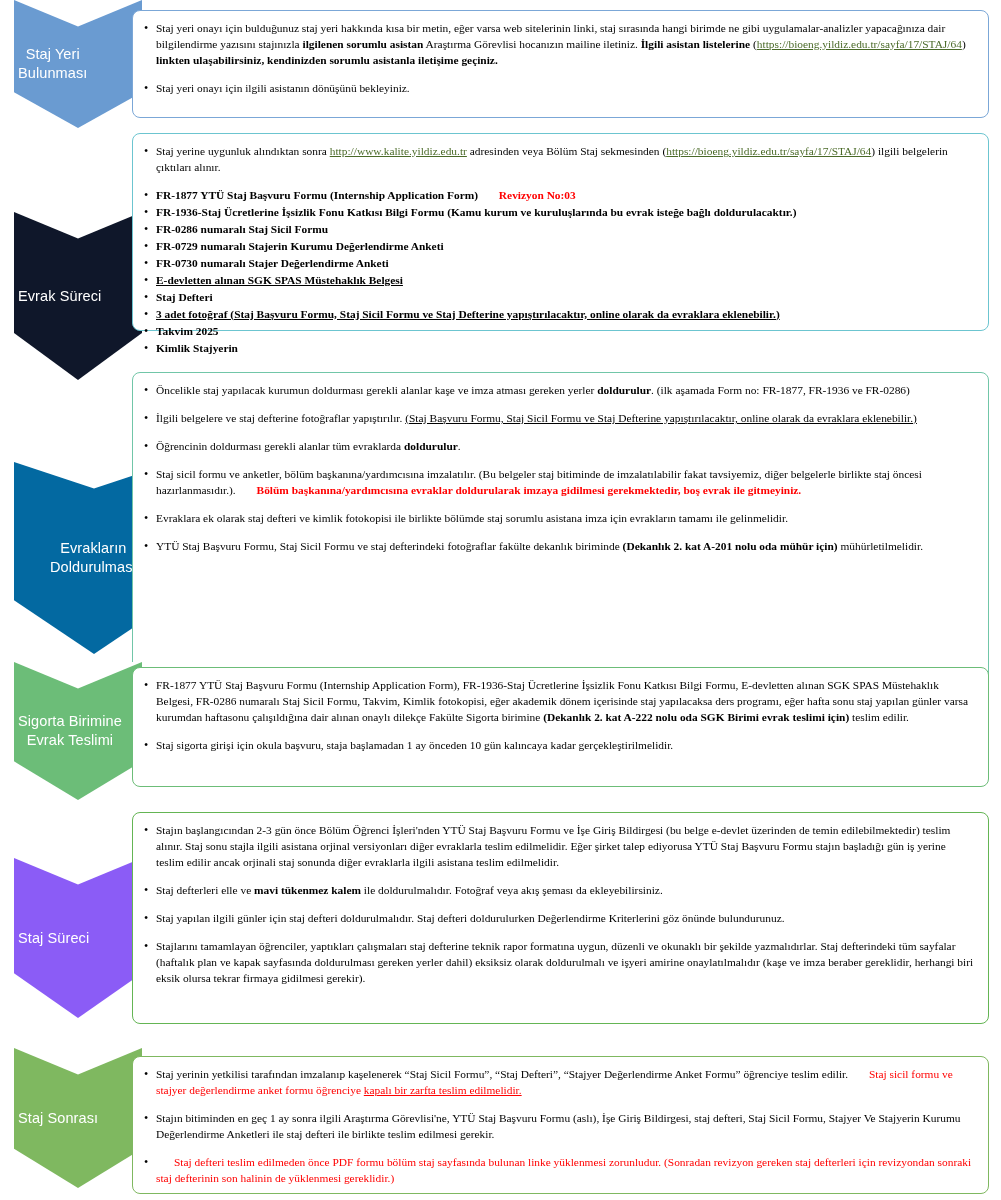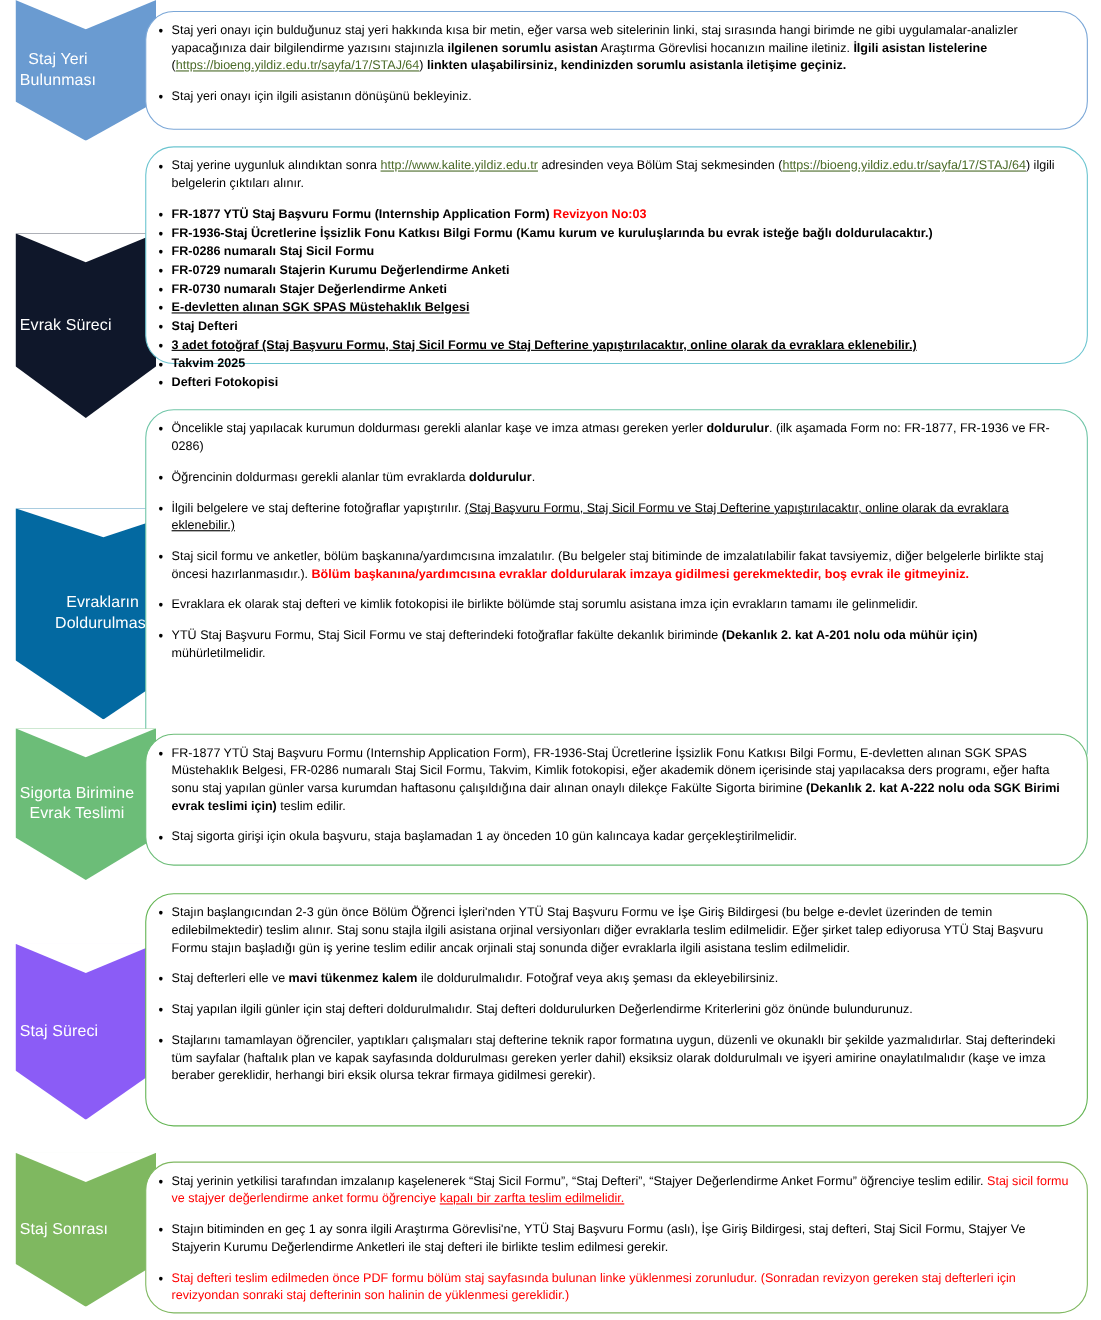--- a/index.html
+++ b/index.html
@@ -52,23 +52,24 @@
     letter-spacing: 0.1px;
   }
 
   
   .box {
     position: absolute;
     left: 132px;
     right: 12px;
     box-sizing: border-box;
     background: #ffffff;
-    border-radius: 26px;
+    border-radius: 8px;
     border: 1.4px solid #8eb4dd;
     padding: 10px 14px 10px 10px;
+    font-family: Liberation Serif, serif;
   }
 
   ul.bullets {
     list-style: none;
     margin: 0;
     padding: 0;
   }
   ul.bullets > li {
     position: relative;
     padding-left: 13px;
@@ -83,21 +84,21 @@
     position: absolute;
     left: 1px;
     top: -1px;
     font-size: 12px;
     line-height: 1.40;
     color: #000000;
   }
   ul.bullets.tight > li { margin-bottom: 1px; }
   ul.bullets.tight > li.gap { margin-bottom: 12px; }
 
-  li.red, span.red { color: #ff0000; }
+  li.red, span.red { color: #ff0000; margin-left: 18px; }
   li.red::before { color: #ff0000; }
   .b { font-weight: bold; }
   .u { text-decoration: underline; }
   .bu { font-weight: bold; text-decoration: underline; }
   .lnk {
     color: #4a6a28;
     text-decoration: underline;
   }
   .redu { color: #ff0000; text-decoration: underline; }
 
@@ -134,33 +135,33 @@
         <li class="gap">Staj yerine uygunluk alındıktan sonra <span class="lnk">http://www.kalite.yildiz.edu.tr</span> adresinden veya Bölüm Staj sekmesinden (<span class="lnk">https://bioeng.yildiz.edu.tr/sayfa/17/STAJ/64</span>) ilgili belgelerin çıktıları alınır.</li>
         <li><span class="b">FR-1877 YTÜ Staj Başvuru Formu (Internship Application Form) </span><span class="b red">Revizyon No:03</span></li>
         <li><span class="b">FR-1936-Staj Ücretlerine İşsizlik Fonu Katkısı Bilgi Formu (Kamu kurum ve kuruluşlarında bu evrak isteğe bağlı doldurulacaktır.)</span></li>
         <li><span class="b">FR-0286 numaralı Staj Sicil Formu</span></li>
         <li><span class="b">FR-0729 numaralı Stajerin Kurumu Değerlendirme Anketi</span></li>
         <li><span class="b">FR-0730 numaralı Stajer Değerlendirme Anketi</span></li>
         <li><span class="bu">E-devletten alınan SGK SPAS Müstehaklık Belgesi </span></li>
         <li><span class="b">Staj Defteri</span></li>
         <li><span class="bu">3 adet fotoğraf (Staj Başvuru Formu, Staj Sicil Formu ve Staj Defterine yapıştırılacaktır, online olarak da evraklara eklenebilir.)</span></li>
         <li><span class="b">Takvim 2025</span></li>
-        <li><span class="b">Defteri Fotokopisi</span></li>
+        <li><span class="b">Kimlik Stajyerin</span></li>
       </ul>
   </div>
 
   <div class="stage" style="top:462px; height:192px; background:#0369a1;padding-left:32px;">
     <div class="notch"></div>
     <div class="stage-label">Evrakların<br>Doldurulması</div>
   </div>
   <div class="box bd-mint" style="top:372px; height:335px;">
     <ul class="bullets">
         <li>Öncelikle staj yapılacak kurumun doldurması gerekli alanlar kaşe ve imza atması gereken yerler  <span class="b">doldurulur</span>. (ilk aşamada Form no: FR-1877, FR-1936 ve FR-0286)</li>
+        <li>İlgili belgelere ve staj defterine fotoğraflar yapıştırılır. <span class="u">(Staj Başvuru Formu, Staj Sicil Formu ve Staj Defterine yapıştırılacaktır, online olarak da evraklara eklenebilir.)</span></li>
         <li>Öğrencinin doldurması gerekli alanlar tüm evraklarda <span class="b">doldurulur</span>.</li>
-        <li>İlgili belgelere ve staj defterine fotoğraflar yapıştırılır. <span class="u">(Staj Başvuru Formu, Staj Sicil Formu ve Staj Defterine yapıştırılacaktır, online olarak da evraklara eklenebilir.)</span></li>
         <li>Staj sicil formu ve anketler, bölüm başkanına/yardımcısına  imzalatılır. (Bu belgeler staj bitiminde de imzalatılabilir fakat tavsiyemiz, diğer belgelerle birlikte staj öncesi hazırlanmasıdır.). <span class="b red">Bölüm başkanına/yardımcısına evraklar doldurularak imzaya gidilmesi gerekmektedir, boş evrak ile gitmeyiniz.</span></li>
         <li>Evraklara ek olarak staj defteri ve kimlik fotokopisi ile birlikte bölümde staj sorumlu asistana imza için evrakların tamamı ile gelinmelidir.</li>
         <li>YTÜ Staj Başvuru Formu, Staj Sicil Formu ve staj defterindeki  fotoğraflar fakülte dekanlık biriminde <span class="b">(Dekanlık 2. kat A-201 nolu oda mühür için)</span> mühürletilmelidir.</li>
       </ul>
   </div>
 
   <div class="stage" style="top:662px; height:138px; background:#6cbd78;">
     <div class="notch"></div>
     <div class="stage-label">Sigorta Birimine<br>Evrak Teslimi</div>
   </div>

